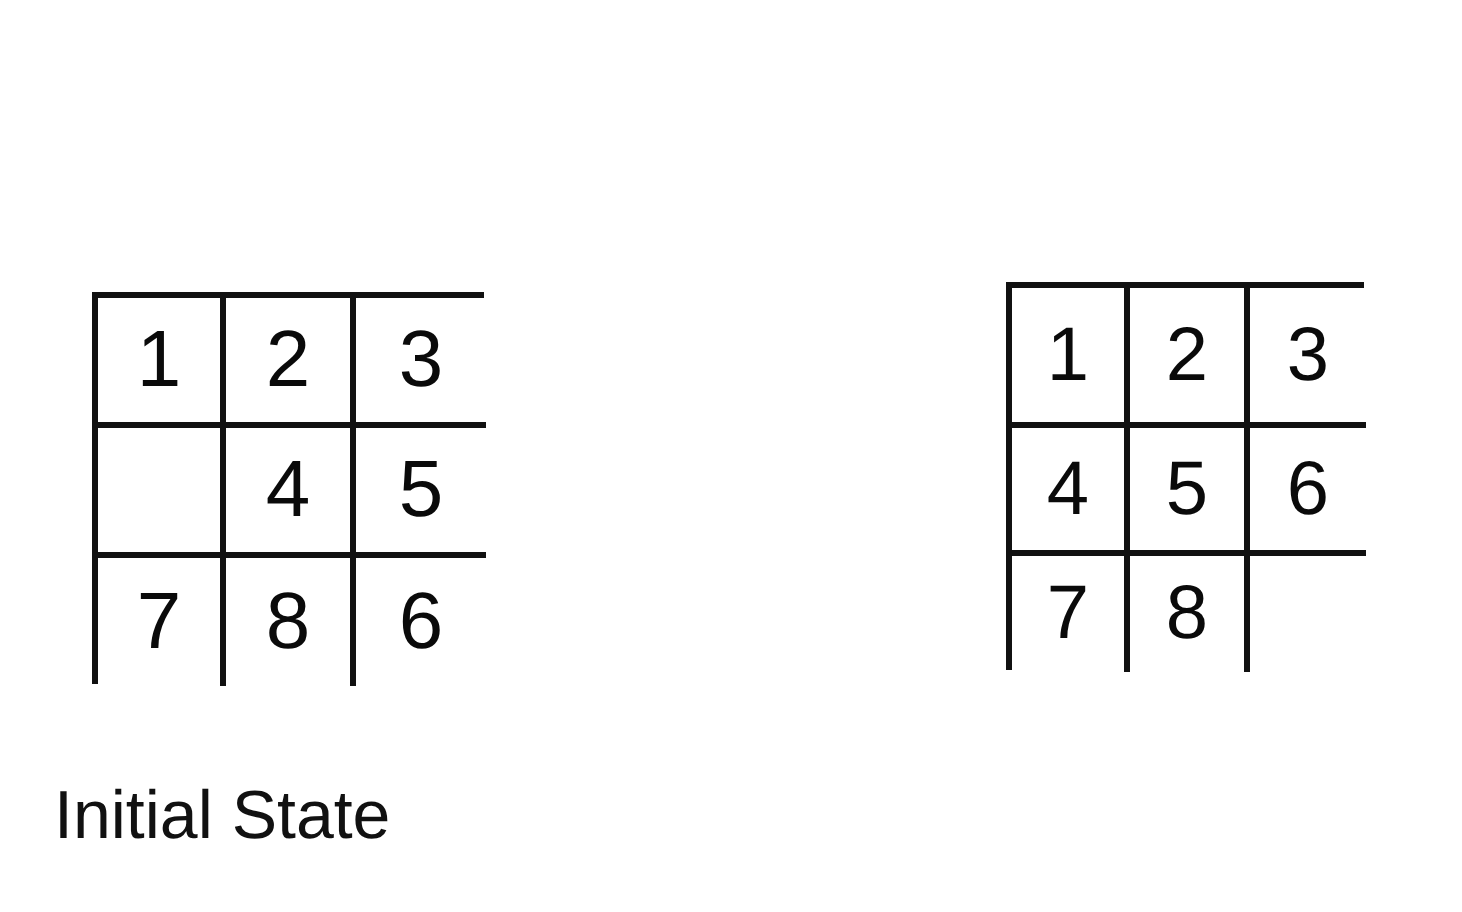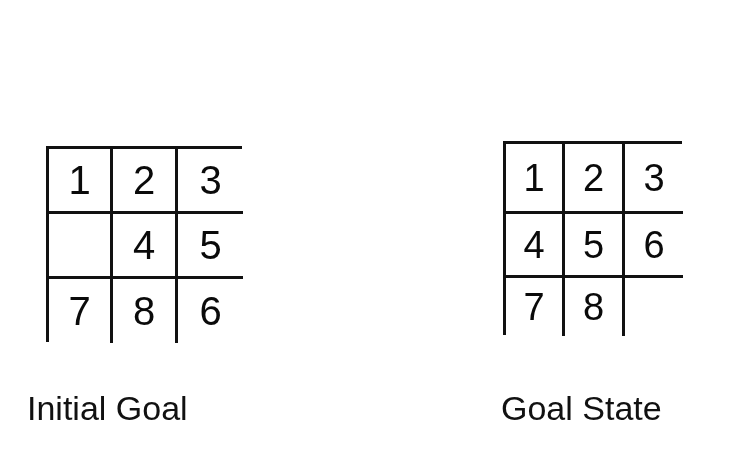--- a/index.html
+++ b/index.html
@@ -126,16 +126,15 @@
     <div class="cell">2</div>
     <div class="cell">3</div>
     <div class="cell">4</div>
     <div class="cell">5</div>
     <div class="cell">6</div>
     <div class="cell">7</div>
     <div class="cell">8</div>
     <div class="cell blank"></div>
   </div>
 
-  <div class="caption initial">Initial Goal</div>
-  <div class="caption goal">Goal State</div>
+  <div class="caption initial">Initial State</div>
 
 </div>
 
 </body></html>

